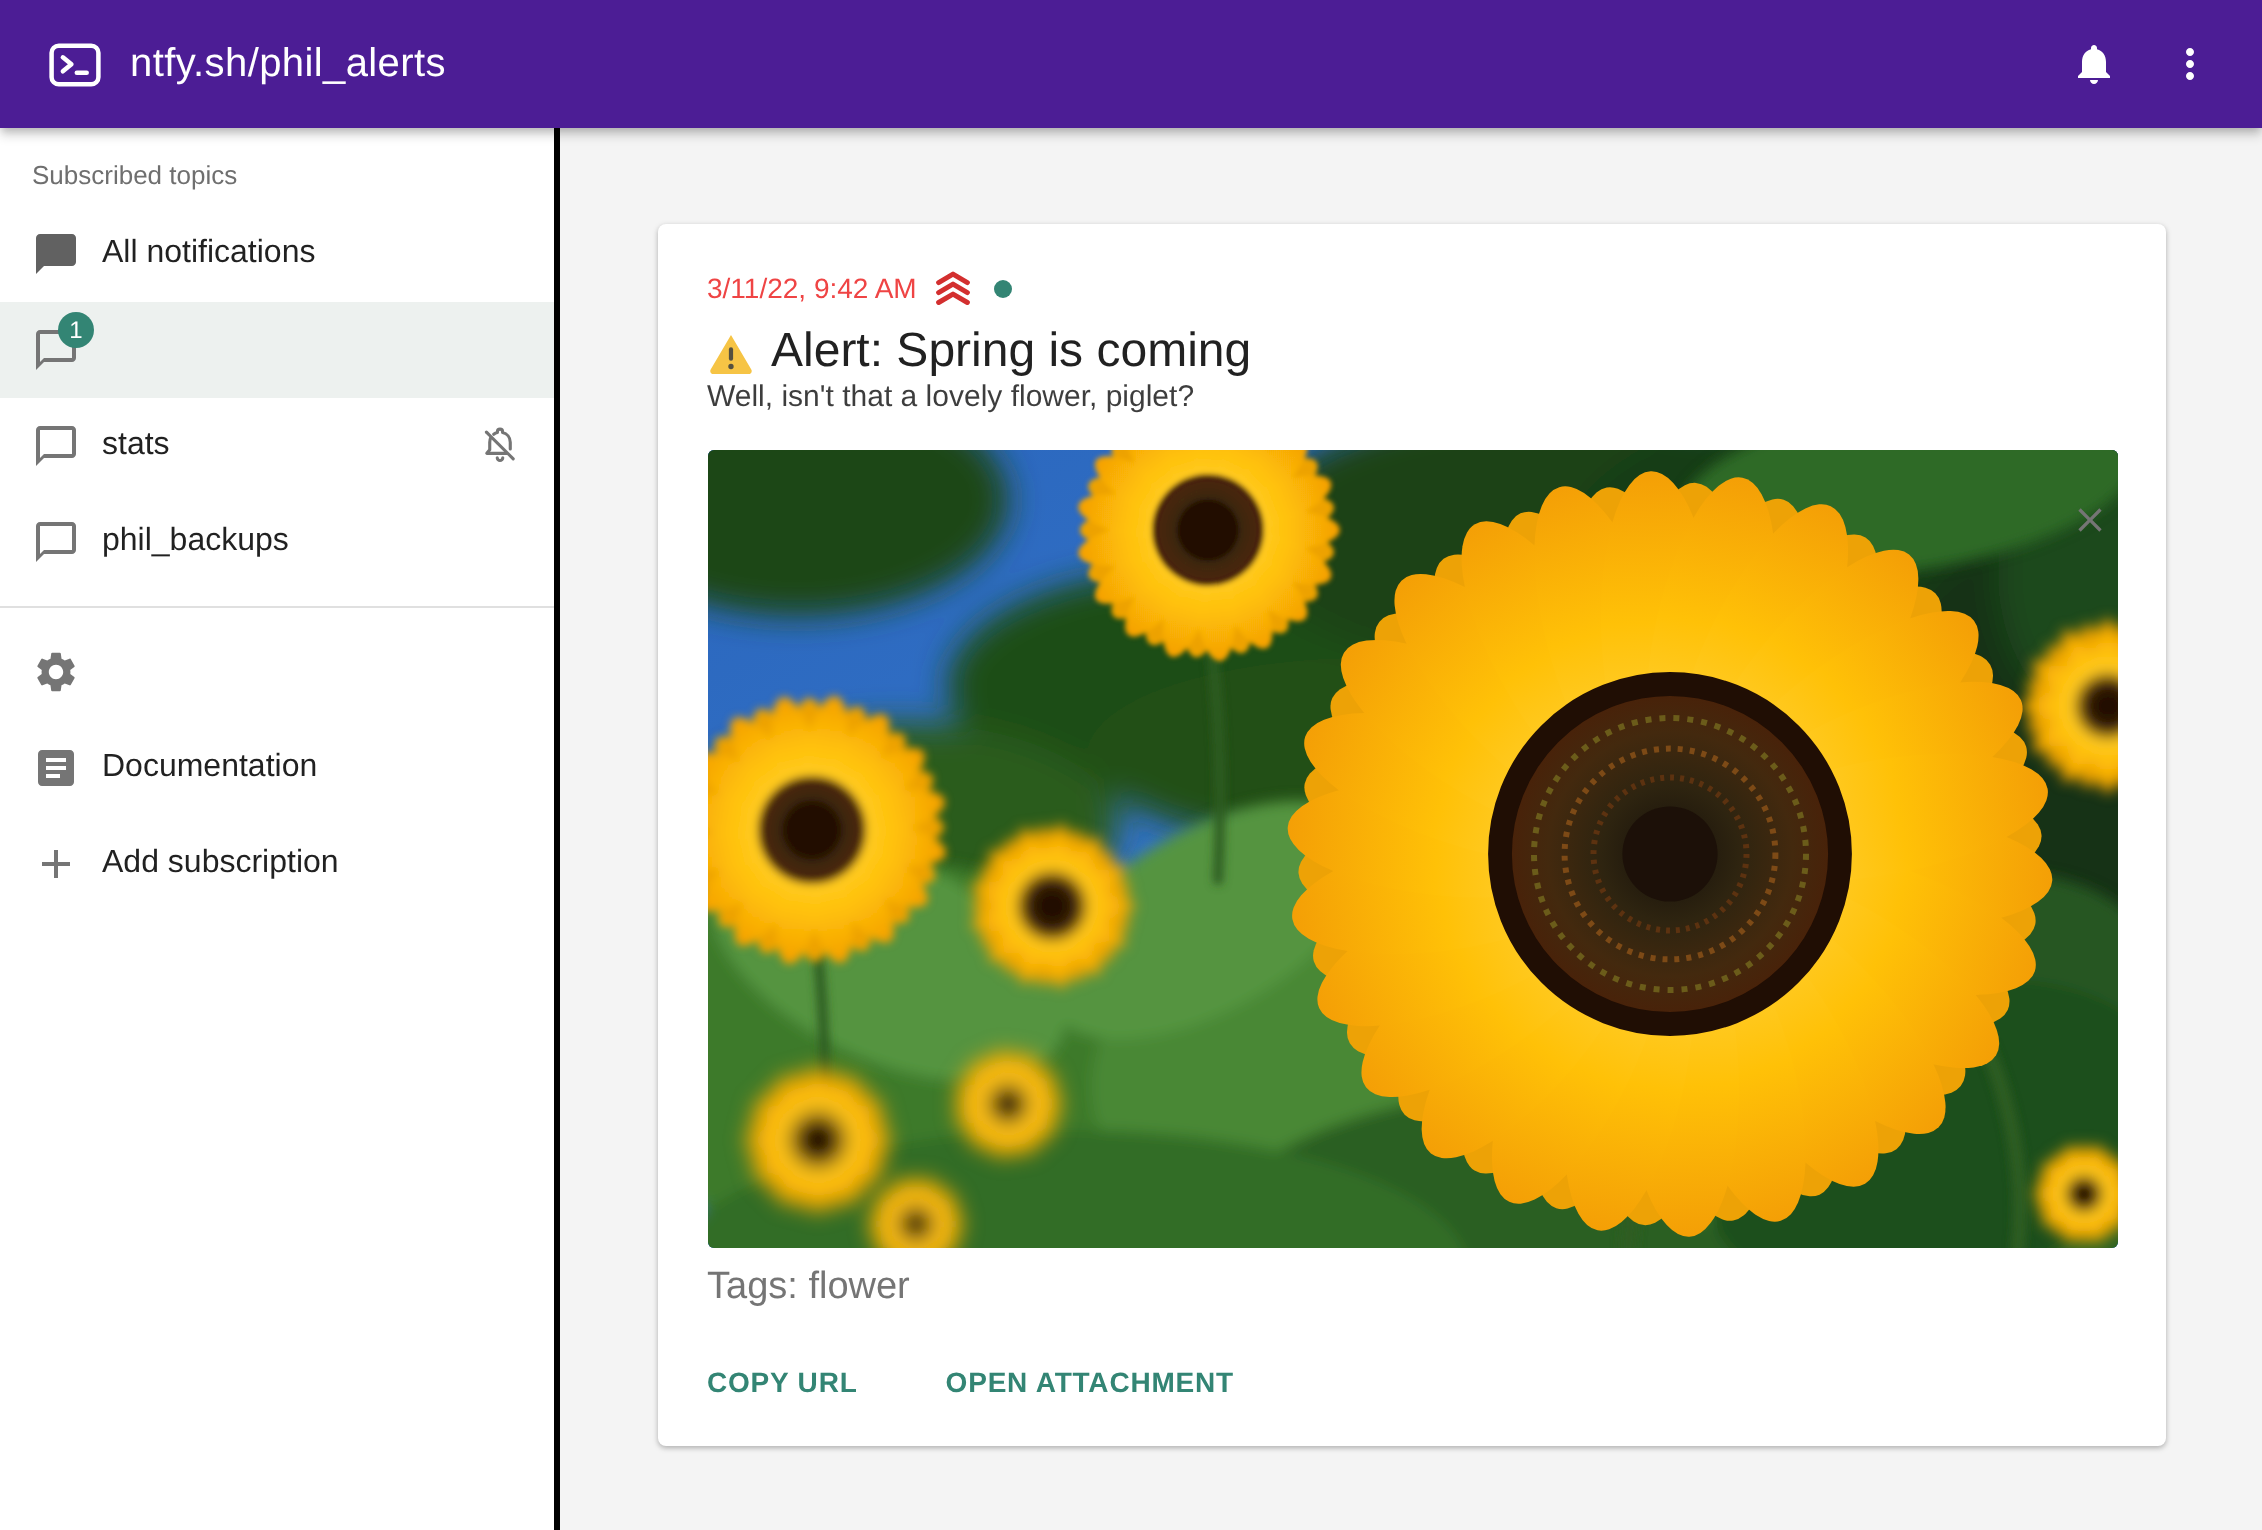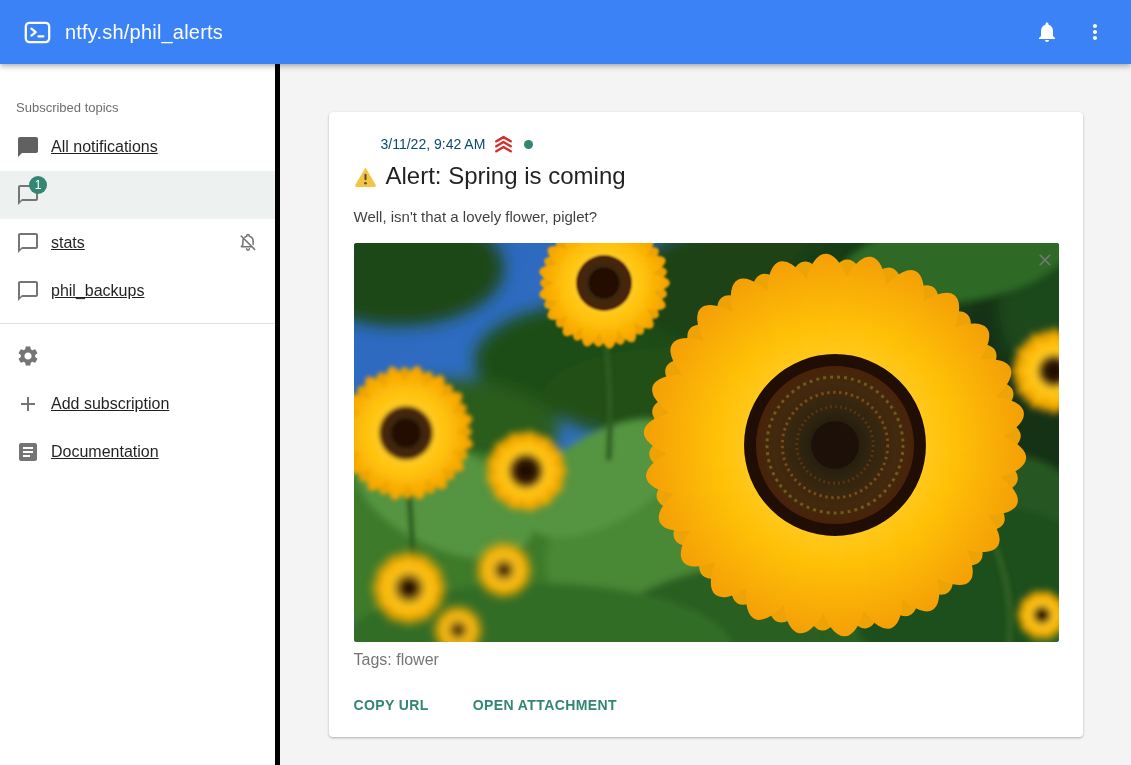--- a/index.html
+++ b/index.html
@@ -2,79 +2,79 @@
 <html><head>
 <meta charset="utf-8">
 <style>
   * { margin:0; padding:0; box-sizing:border-box; }
   html,body { width:1131px; height:765px; overflow:hidden; }
   body { font-family:"Liberation Sans", sans-serif; background:#f4f4f4; color:rgba(0,0,0,.87); }
 
   
   .appbar {
     position:absolute; top:0; left:0; width:1131px; height:64px;
-    background:#3b82f6; display:flex; align-items:center; padding:0 16px 0 24px;
+    background:#4c1d95; display:flex; align-items:center; padding:0 16px 0 24px;
     box-shadow:0 2px 4px -1px rgba(0,0,0,.2), 0 4px 5px 0 rgba(0,0,0,.14);
     z-index:20;
   }
   .appbar .logo { width:27px; height:27px; margin-right:14px; flex:none; }
   .appbar h1 { font-size:20px; font-weight:500; color:#fff; letter-spacing:.2px; flex:1 1 auto; }
   .appbar .iconbtn {
     width:40px; height:40px; border:none; background:transparent; cursor:pointer;
     display:flex; align-items:center; justify-content:center; border-radius:50%;
   }
   .appbar .iconbtn svg { width:24px; height:24px; fill:#fff; }
   .appbar .iconbtn + .iconbtn { margin-left:8px; }
 
   
   .sidebar {
     position:absolute; top:64px; left:0; width:280px; height:701px;
-    background:#fff; border-right:5px solid #000000; z-index:10; padding-top:20px;
+    background:#fff; border-right:3px solid #000000; z-index:10; padding-top:0;
   }
   .section-label { font-size:13px; color:#6f6f6f; padding:16px 16px 8px 16px; }
   .nav-item {
     height:48px; display:flex; align-items:center; padding:0 16px; cursor:pointer;
-    font-size:16px; color:rgba(0,0,0,.87); position:relative;text-decoration:underline;
+    font-size:16px; color:rgba(0,0,0,.87); position:relative;
   }
   .nav-item.selected { background:#edf1ef; }
   .nav-item .nicon { width:24px; height:24px; margin-right:11px; flex:none; position:relative; }
   .nav-item .nicon svg { width:24px; height:24px; }
   .nav-item .label { flex:1 1 auto; white-space:nowrap; }
   .badge {
     position:absolute; top:-7px; left:13px; min-width:18px; height:18px; border-radius:9px;
     background:#338574; color:#fff; font-size:12px; display:flex; align-items:center;
     justify-content:center; padding:0 4px;
   }
   .trailing-icon { width:22px; height:22px; flex:none; }
   .divider { border:none; border-top:1px solid #e0e0e0; margin:8px 0; }
 
   
   .main { position:absolute; top:64px; left:280px; width:851px; height:701px; background:#f4f4f4; overflow:hidden; }
   .card {
     width:754px; margin:48px auto 0; background:#fff; border-radius:4px; position:relative;
     box-shadow:0 1px 3px rgba(0,0,0,.18), 0 1px 2px rgba(0,0,0,.12);
   }
   .card-content { padding:22px 24px 0 25px; }
-  .meta-row { display:flex; align-items:center; font-size:14px; color:#0c4a6e; height:20px;margin-left:27px; }
+  .meta-row { display:flex; align-items:center; font-size:14px; color:#ef4444; height:20px; }
   .prio-icon { width:23px; height:20px; margin-left:7px; }
   .unread-dot { width:9px; height:9px; border-radius:50%; background:#338574; margin-left:9px; }
   .close-btn {
     position:absolute; top:134px; right:24px; width:28px; height:28px; border:none;
     background:transparent; cursor:pointer; display:flex; align-items:center; justify-content:center;
   }
   .close-btn svg { width:20px; height:20px; fill:#757575; }
   .title-row { margin-top:8px; font-size:24px; color:rgba(0,0,0,.87); display:flex; align-items:center; }
   .warn-icon { width:23px; height:21px; margin-right:9px; flex:none; }
-  .body-text { margin-top:18px; font-size:15px; color:rgba(0,0,0,.76); }
+  .body-text { margin-top:0; font-size:15px; color:rgba(0,0,0,.76); }
   .attachment {
     margin-top:18px; width:705px; height:399px; border-radius:3px; overflow:hidden;
     cursor:pointer; display:block; background:#2e6fc3;
   }
   .attachment svg { display:block; }
-  .tags-line { margin-top:9px; font-size:16px; color:#757575; }
+  .tags-line { margin-top:9px; font-size:19px; color:#757575; }
   .card-actions { padding:22px 17px 18px; display:flex; gap:28px; }
   .text-btn {
     border:none; background:transparent; color:#338574; font-family:"Liberation Sans",sans-serif;
     font-size:14px; font-weight:bold; letter-spacing:.4px; padding:6px 8px; cursor:pointer;
     border-radius:4px; text-transform:uppercase;
   }
 </style>
 </head>
 <body>
 
@@ -152,33 +152,33 @@
     <span class="nicon">
       <svg viewBox="0 0 24 24" fill="#757575">
           <path d="M19.14 12.94c.04-.3.06-.61.06-.94 0-.32-.02-.64-.07-.94l2.03-1.58c.18-.14.23-.41.12-.61l-1.92-3.32c-.12-.22-.37-.29-.59-.22l-2.39.96c-.5-.38-1.03-.7-1.62-.94l-.36-2.54c-.04-.24-.24-.41-.48-.41h-3.84c-.24 0-.43.17-.47.41l-.36 2.54c-.59.24-1.13.57-1.62.94l-2.39-.96c-.22-.08-.47 0-.59.22L2.74 8.87c-.12.21-.08.47.12.61l2.03 1.58c-.05.3-.09.63-.09.94s.02.64.07.94l-2.03 1.58c-.18.14-.23.41-.12.61l1.92 3.32c.12.22.37.29.59.22l2.39-.96c.5.38 1.03.7 1.62.94l.36 2.54c.05.24.24.41.48.41h3.84c.24 0 .44-.17.47-.41l.36-2.54c.59-.24 1.13-.56 1.62-.94l2.39.96c.22.08.47 0 .59-.22l1.92-3.32c.12-.22.07-.47-.12-.61l-2.01-1.58zM12 15.6c-1.98 0-3.6-1.62-3.6-3.6s1.62-3.6 3.6-3.6 3.6 1.62 3.6 3.6-1.62 3.6-3.6 3.6z"></path>
         </svg>
     </span>
   </div>
 
   <div class="nav-item">
     <span class="nicon">
       <svg viewBox="0 0 24 24" fill="#757575">
+          <path d="M19 3H5c-1.1 0-2 .9-2 2v14c0 1.1.9 2 2 2h14c1.1 0 2-.9 2-2V5c0-1.1-.9-2-2-2zm-5 14H7v-2h7v2zm3-4H7v-2h10v2zm0-4H7V7h10v2z"></path>
+        </svg>
+    </span>
+    <span class="label">Documentation</span>
+  </div>
+
+  <div class="nav-item">
+    <span class="nicon">
+      <svg viewBox="0 0 24 24" fill="#757575">
           <path d="M19 13h-6v6h-2v-6H5v-2h6V5h2v6h6v2z"></path>
         </svg>
     </span>
     <span class="label">Add subscription</span>
-  </div>
-
-  <div class="nav-item">
-    <span class="nicon">
-      <svg viewBox="0 0 24 24" fill="#757575">
-          <path d="M19 3H5c-1.1 0-2 .9-2 2v14c0 1.1.9 2 2 2h14c1.1 0 2-.9 2-2V5c0-1.1-.9-2-2-2zm-5 14H7v-2h7v2zm3-4H7v-2h10v2zm0-4H7V7h10v2z"></path>
-        </svg>
-    </span>
-    <span class="label">Documentation</span>
   </div>
 </nav>
 
 <main class="main">
   <section class="card">
     <button class="close-btn">
       <svg viewBox="0 0 24 24">
           <path d="M19 6.41 17.59 5 12 10.59 6.41 5 5 6.41 10.59 12 5 17.59 6.41 19 12 13.41 17.59 19 19 17.59 13.41 12z"></path>
         </svg>
     </button>

